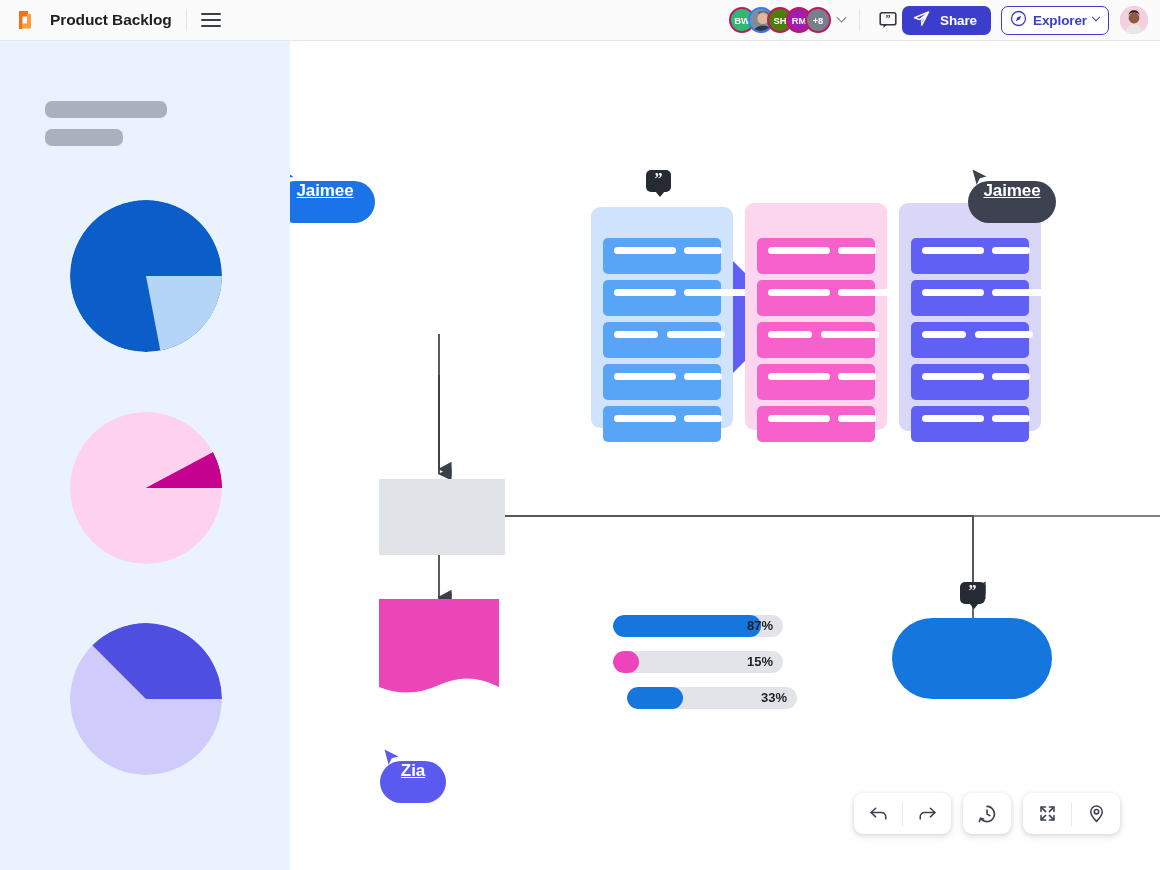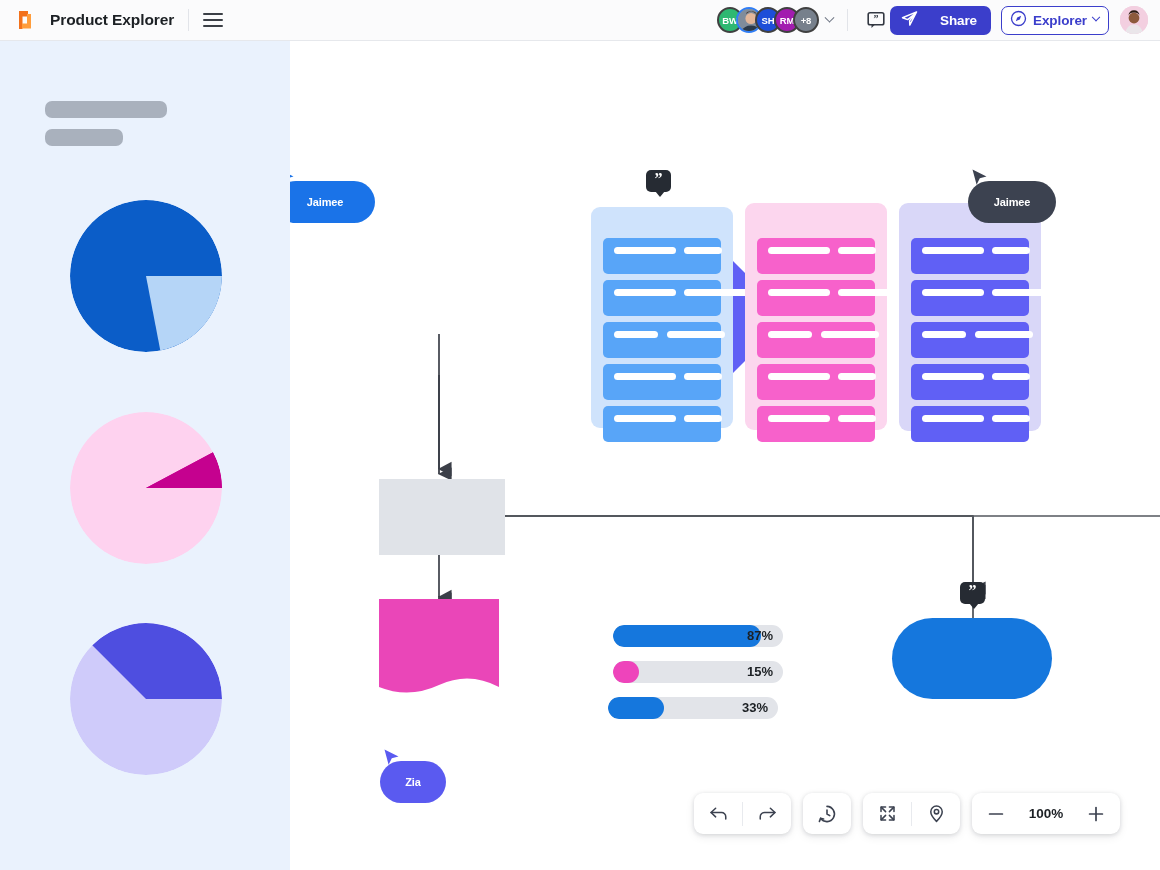--- a/index.html
+++ b/index.html
@@ -31,36 +31,36 @@
   .vdiv { width: 1px; height: 22px; background: #e2e4e9; margin: 0 14px; flex: none; }
   .hamburger { width: 20px; height: 20px; display:flex; flex-direction:column; justify-content:center; gap:4px; cursor:pointer;}
   .hamburger i { display:block; height: 1.8px; background: #3b3f46; border-radius: 2px; }
   .spacer { flex: 1 1 auto; }
 
   .avatars { display: flex; align-items: center; }
   .av {
     width: 26px; height: 26px; border-radius: 50%;
     display: flex; align-items: center; justify-content: center;
     color: #fff; font-size: 9.5px; font-weight: bold;
-    margin-left: -7px; border: 2px solid #404040; letter-spacing: -0.2px;
+    margin-left: -7px; border: 2px solid #be185d; letter-spacing: -0.2px;
     position: relative;
   }
   .av:first-child { margin-left: 0; }
   .av.photo { overflow: hidden; border-color: #2f7df6; background: #8aa0b6; }
   .av.photo .face { position:absolute; inset:0; }
   .chev-wrap { margin-left: 7px; cursor: pointer; display:flex; align-items:center;}
   .chev {
     width: 7px; height: 7px; border-right: 1.6px solid #6b7280; border-bottom: 1.6px solid #6b7280;
     transform: rotate(45deg) translate(-2px,-2px);
   }
   .icon-btn { width: 28px; height: 28px; display:flex; align-items:center; justify-content:center; cursor:pointer; border-radius:6px;}
   .share-btn {
     background: #3b3ecb; color: #fff; border-radius: 7px;
     height: 29px; padding: 0 14px 0 11px;
-    display: flex; align-items: center; gap: 22px;
+    display: flex; align-items: center; gap: 10px;
     font-size: 13.5px; font-weight: bold; cursor: pointer;
     letter-spacing: -0.1px;
   }
   .explorer-btn {
     border: 1.4px solid #3b3ecb; color: #3b3ecb; background: #fff;
     border-radius: 7px; height: 29px; padding: 0 9px 0 8px;
     display: flex; align-items: center; gap: 6px;
     font-size: 13.5px; font-weight: bold; cursor: pointer; letter-spacing:-0.1px;
     margin-left: 10px;
   }
@@ -89,41 +89,41 @@
 
   
   .col { position: absolute; border-radius: 9px; }
   .card { position: absolute; border-radius: 5px; }
   .cbar { position: absolute; height: 7px; background: #fff; border-radius: 4px; }
 
   
   .cursor-label { position: absolute; z-index: 30; }
   .cursor-pill {
     position: absolute; border-radius: 22px; color: #fff;
-    font-size: 11px; font-weight: bold; display: flex;
-    align-items: center; justify-content: center; letter-spacing: -0.1px;
+    font-size: 17px; font-weight: bold; display: flex;
+    align-items: flex-start; justify-content: center; letter-spacing: -0.1px; text-decoration: underline;
   }
 
   
   .cbubble { position: absolute; z-index: 25; }
   .cbubble .box {
     width: 25px; height: 22px; background: #262b33; border-radius: 5px;
     display:flex; align-items:center; justify-content:center;
   }
   .cbubble .tail {
     position:absolute; left: 9px; top: 21px;
     width:0;height:0;border-left: 5px solid transparent;
     border-right: 5px solid transparent; border-top: 6px solid #262b33;
   }
   .quote { color: #fff; font-size: 16px; font-weight: bold; line-height: 8px; margin-top:-4px; font-family:"Liberation Serif", serif;}
 
   
   .pgrow { position: absolute; display:flex; align-items:center; }
   .pgtrack {
-    height: 22px; background: #e2e4e9; border-radius: 12px; position: relative; overflow:hidden;margin-top:10px;
+    height: 22px; background: #e2e4e9; border-radius: 12px; position: relative; overflow:hidden;
   }
   .pgfill { position:absolute; left:0; top:0; height:100%; border-radius: 12px; }
   .pgtext {
     position:absolute; right:10px; top:0; height:22px; line-height:22px;
     font-size: 13px; font-weight: bold; color: #1c2024;
   }
 
   
   .bottombar { position: absolute; bottom: 36px; right: 40px; display: flex; align-items:center; gap: 12px; z-index: 35; }
   .tgroup {
@@ -138,41 +138,41 @@
 
 <div class="app">
 
   <div class="topbar">
     <div class="logo">
       <svg width="22" height="24" viewBox="0 0 22 24">
         <path d="M5 3 L14 3 L14 8.5 L8.5 8.5 L8.5 21 L5 21 Z" fill="#f2711c"></path>
         <path d="M17 6 L17 20.5 L8 20.5 L8 15.5 L13 15.5 L13 6 Z" fill="#ff9d3c"></path>
       </svg>
     </div>
-    <div class="doc-title">Product Explorer</div>
+    <div class="doc-title">Product Backlog</div>
     <div class="vdiv"></div>
     <div class="hamburger">
         <i></i>
         <i></i>
         <i></i>
       </div>
 
     <div class="spacer"></div>
 
     <div class="avatars">
       <div class="av" style="background:#2eb872">BW</div>
       <div class="av photo">
         <svg class="face" width="26" height="26" viewBox="0 0 26 26">
           <rect width="26" height="26" fill="#7f8c9b"></rect>
           <circle cx="13" cy="9.5" r="5.6" fill="#e3b79a"></circle>
           <path d="M8 5 Q13 0 18.4 5 Q18.4 2.4 13 2.2 Q8 2.4 8 5Z" fill="#4a3a30"></path>
           <path d="M2.5 26 Q4 16.5 13 16.5 Q22 16.5 23.5 26 Z" fill="#2b3a4a"></path>
         </svg>
       </div>
-      <div class="av" style="background:#1d4ed8">SH</div>
+      <div class="av" style="background:#4d7c0f">SH</div>
       <div class="av" style="background:#a21caf">RM</div>
       <div class="av" style="background:#77808c">+8</div>
       <div class="chev-wrap">
           <span class="chev"></span>
         </div>
     </div>
 
     <div class="vdiv"></div>
 
     <div class="icon-btn">
@@ -465,21 +465,21 @@
         <div class="pgfill" style="width:87%; background:#1577dd;"></div>
         <div class="pgtext">87%</div>
       </div>
     </div>
     <div class="pgrow" style="left:323px; top:610px;">
       <div class="pgtrack" style="width:170px;">
         <div class="pgfill" style="width:15%; background:#ee44bb;"></div>
         <div class="pgtext">15%</div>
       </div>
     </div>
-    <div class="pgrow" style="left:318px; top:646px;">
+    <div class="pgrow" style="left:337px; top:646px;">
       <div class="pgtrack" style="width:170px;">
         <div class="pgfill" style="width:33%; background:#1577dd;"></div>
         <div class="pgtext">33%</div>
       </div>
     </div>
 
     <div class="cursor-label" style="left:-12px; top:127px;">
       <svg style="position:absolute;left:0;top:0;" width="20" height="22" viewBox="0 0 20 22">
         <path d="M1.5 1.5 L15.5 8.5 L8.8 10.2 L5.6 16.8 Z" fill="#1a73e8"></path>
       </svg>
@@ -544,29 +544,15 @@
       </div>
       <div style="width:1px;height:24px;background:#e8eaee;"></div>
       <div class="tbtn">
         <svg width="21" height="21" viewBox="0 0 22 22">
           <path d="M11 19.2 C11 19.2 17 13.4 17 9.2 A6 6 0 1 0 5 9.2 C5 13.4 11 19.2 11 19.2 Z" fill="none" stroke="#3c4250" stroke-width="1.6" stroke-linejoin="round"></path>
           <circle cx="11" cy="9.1" r="2.3" fill="none" stroke="#3c4250" stroke-width="1.6"></circle>
         </svg>
       </div>
     </div>
 
-    <div class="tgroup">
-      <div class="tbtn">
-        <svg width="20" height="20" viewBox="0 0 20 20">
-          <line x1="3.6" y1="10" x2="16.4" y2="10" stroke="#3c4250" stroke-width="1.7" stroke-linecap="round"></line>
-        </svg>
-      </div>
-      <div class="zoomlabel">100%</div>
-      <div class="tbtn">
-        <svg width="20" height="20" viewBox="0 0 20 20">
-          <line x1="3.6" y1="10" x2="16.4" y2="10" stroke="#3c4250" stroke-width="1.7" stroke-linecap="round"></line>
-          <line x1="10" y1="3.6" x2="10" y2="16.4" stroke="#3c4250" stroke-width="1.7" stroke-linecap="round"></line>
-        </svg>
-      </div>
-    </div>
   </div>
 
 </div>
 
 </body></html>

